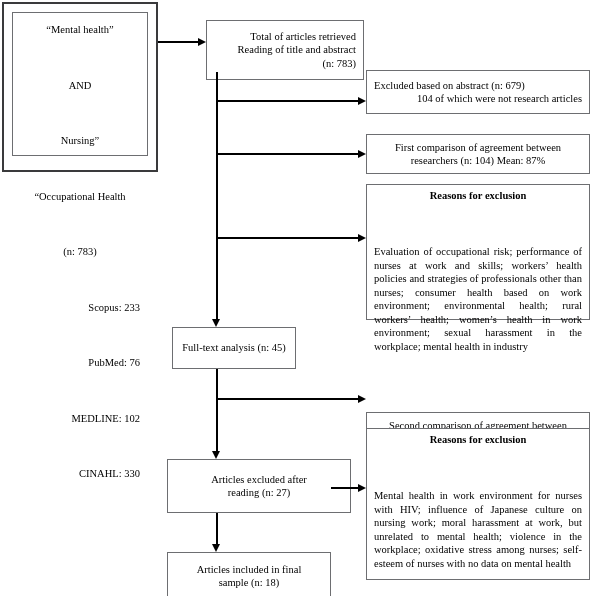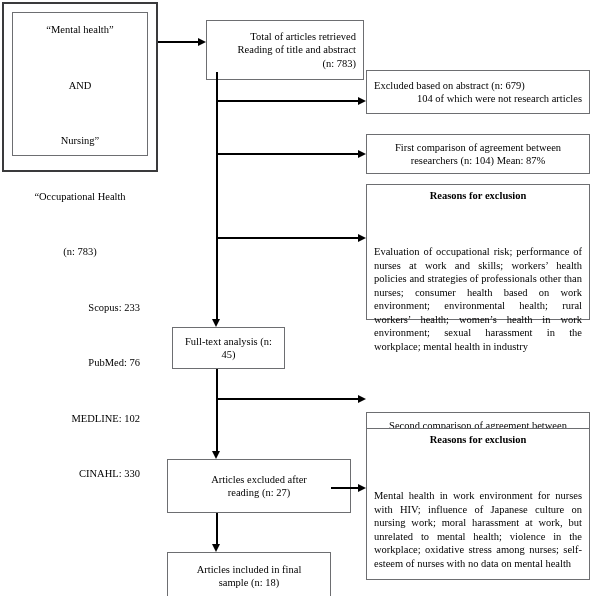--- a/index.html
+++ b/index.html
@@ -110,21 +110,21 @@
   <div class="box thin" style="left:366px; top:384px; width:224px; height:40px;margin-top:28px;">
     <div class="txt center">Second comparison of agreement between</div>
     <div class="txt center">researchers (mean: 100%)</div>
   </div>
 
   <div class="box thin block-top" style="left:366px; top:428px; width:224px; height:152px;">
     <div class="hdr">Reasons for exclusion</div>
     <div class="txt just">Mental health in work environment for nurses with HIV; influence of Japanese culture on nursing work; moral harassment at work, but unrelated to mental health; violence in the workplace; oxidative stress among nurses; self-esteem of nurses with no data on mental health</div>
   </div>
 
-  <div class="box thin" style="left:172px; top:327px; width:113px; height:42px;">
+  <div class="box thin" style="left:172px; top:327px; width:124px; height:42px;">
     <div class="txt center">Full-text analysis (n: 45)</div>
   </div>
 
   <div class="box thin" style="left:167px; top:459px; width:184px; height:54px;">
     <div class="txt center">Articles excluded after</div>
     <div class="txt center">reading (n: 27)</div>
   </div>
 
   <div class="box thin" style="left:167px; top:552px; width:164px; height:48px;">
     <div class="txt center">Articles included in final</div>

